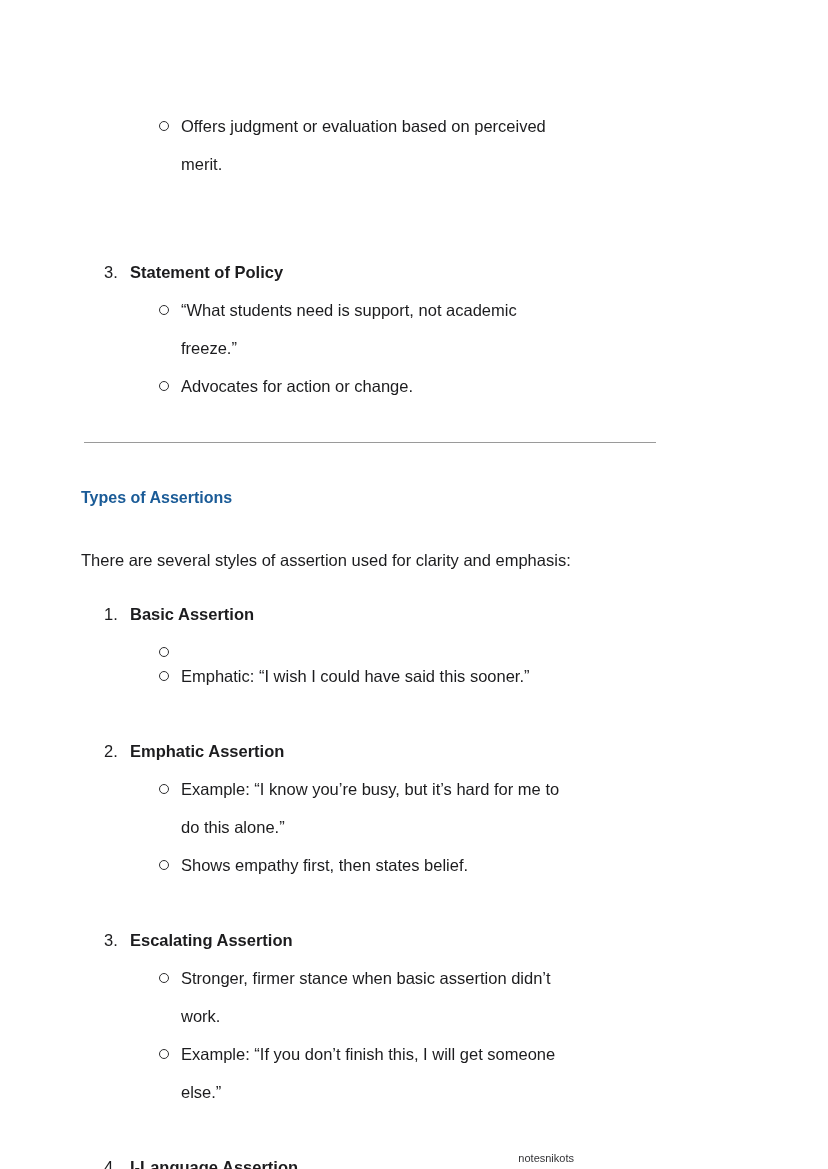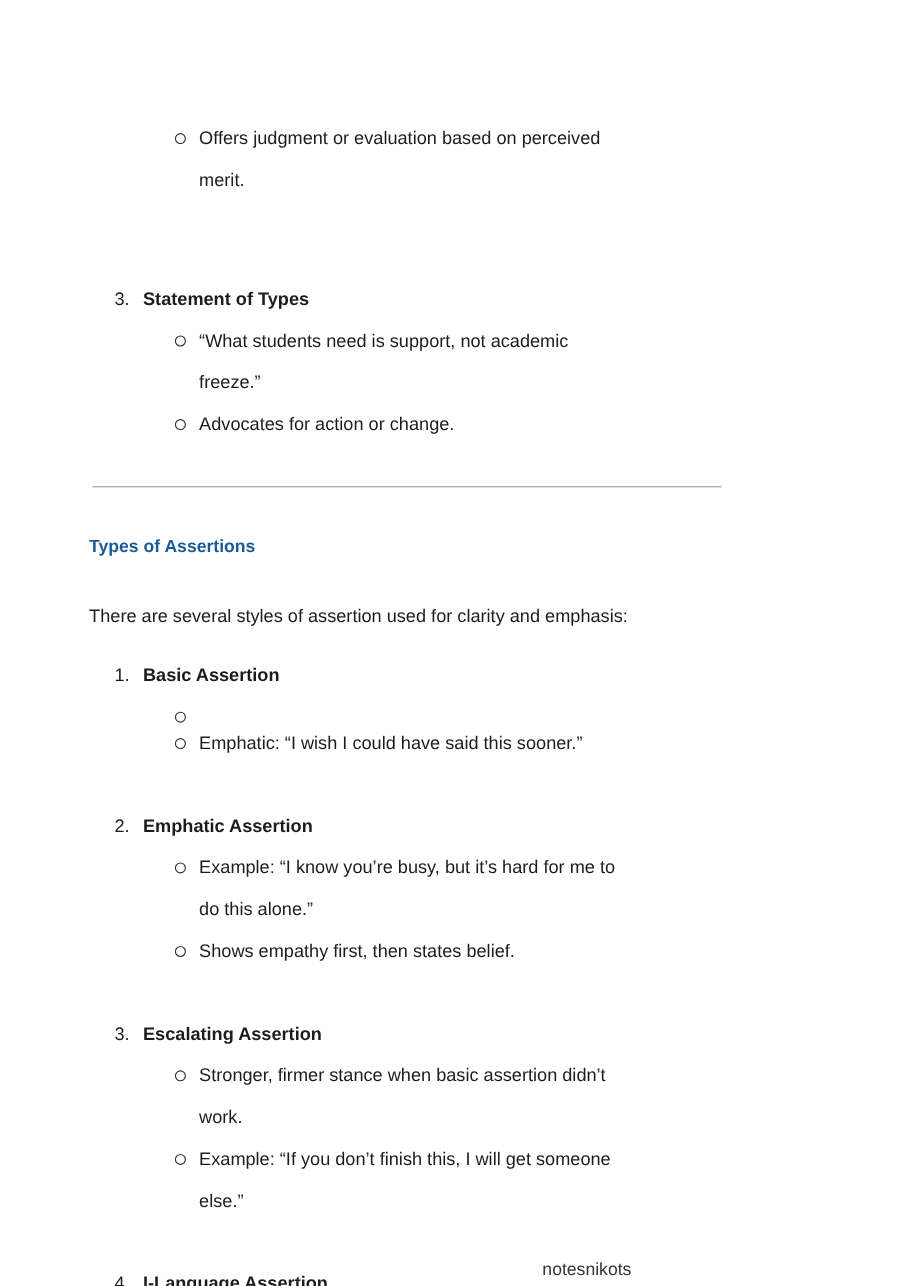--- a/index.html
+++ b/index.html
@@ -73,40 +73,40 @@
     font-weight: bold;
   }
   .section-intro {
     margin: 28px 0 16px 0;
     line-height: 38px;
   }
   .footer-credit {
     position: absolute;
     right: 82px;
     bottom: 48px;
-    font-size: 16px;
+    font-size: 11px;
     color: #333336;
   }
 </style>
 </head>
 <body>
 
 <div class="page">
 
   <div class="top-bullet-wrap">
     <div class="bullet-row">
       <span class="circle-bullet"></span>
       <span class="bullet-text">Offers judgment or evaluation based on perceived merit.</span>
     </div>
   </div>
 
   <div class="numbered-item">
     <div class="item-title-row">
       <span class="item-number">3.</span>
-      <span class="item-title">Statement of Types</span>
+      <span class="item-title">Statement of Policy</span>
     </div>
     <div class="bullet-row">
       <span class="circle-bullet"></span>
       <span class="bullet-text">“What students need is support, not academic freeze.”</span>
     </div>
     <div class="bullet-row">
       <span class="circle-bullet"></span>
       <span class="bullet-text">Advocates for action or change.</span>
     </div>
   </div>

